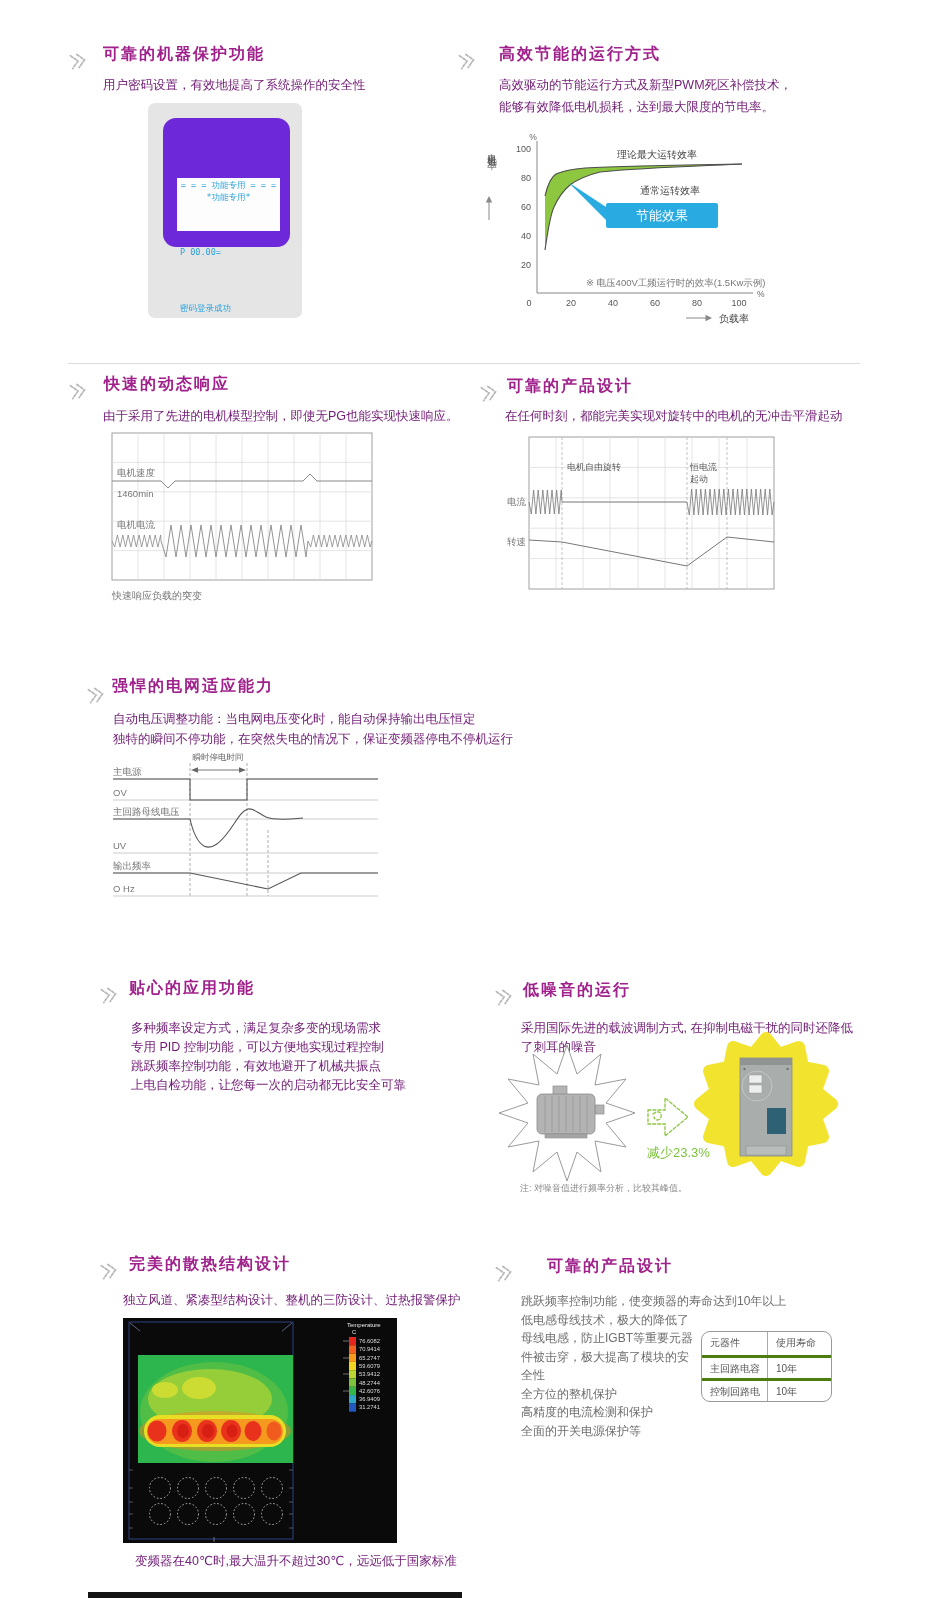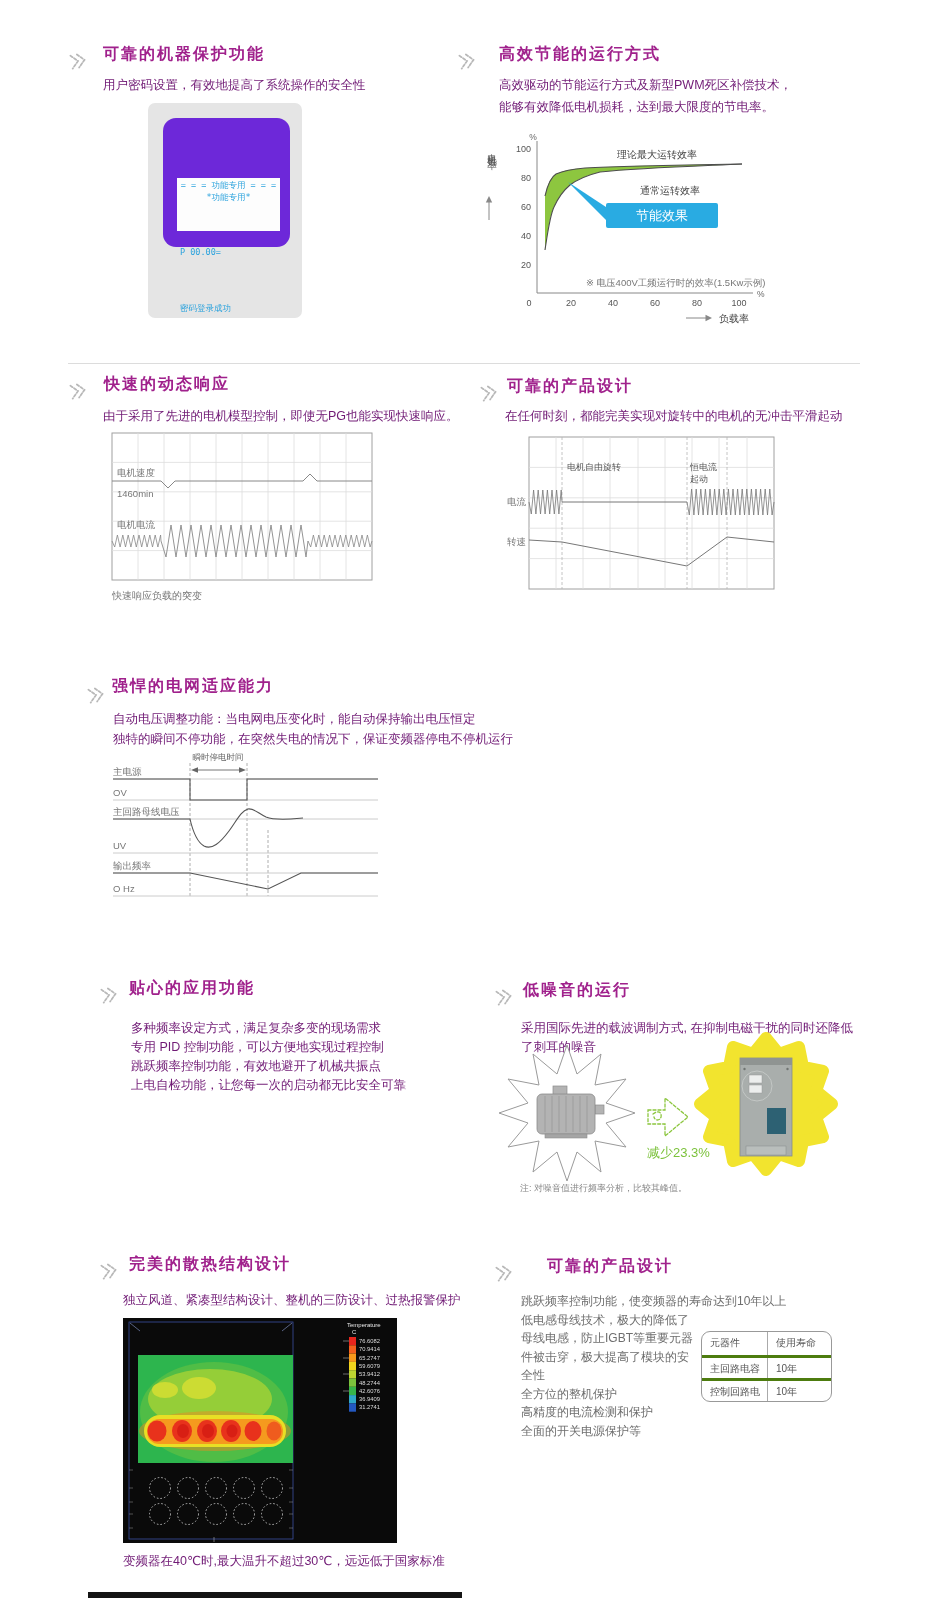--- a/index.html
+++ b/index.html
@@ -396,21 +396,21 @@
     <text class="leg-num" x="359" y="1351.3">70.9414</text>
     <text class="leg-num" x="359" y="1359.6">65.2747</text>
     <text class="leg-num" x="359" y="1367.9">59.6079</text>
     <text class="leg-num" x="359" y="1376.2">53.9412</text>
     <text class="leg-num" x="359" y="1384.5">48.2744</text>
     <text class="leg-num" x="359" y="1392.8">42.6076</text>
     <text class="leg-num" x="359" y="1401.1">36.9409</text>
     <text class="leg-num" x="359" y="1409.4">31.2741</text>
   </g>
 </svg>
-<div class="desc" style="left:123px;top:1552px">变频器在40℃时,最大温升不超过30℃，远远低于国家标准</div>
+<div class="desc" style="left:135px;top:1552px">变频器在40℃时,最大温升不超过30℃，远远低于国家标准</div>
 
 <svg class="sec-icon" style="left:493px;top:1262px" viewBox="0 0 20 20">
   <g transform="rotate(-10 10 10)" stroke="#b8b8b8" stroke-width="1.6" fill="none" stroke-dasharray="2.4,1.7" stroke-linecap="round">
     <path d="M4,4 L10,10 L4,16"></path>
       <path d="M10,4 L16,10 L10,16"></path>
   </g>
 </svg>
 <h2 class="sec-title" style="left:547px;top:1256px">可靠的产品设计</h2>
 <div class="desc-sm" style="left:521px;top:1292px">跳跃频率控制功能，使变频器的寿命达到10年以上</div>
 <div class="desc-sm" style="left:521px;top:1311px">低电感母线技术，极大的降低了</div>

